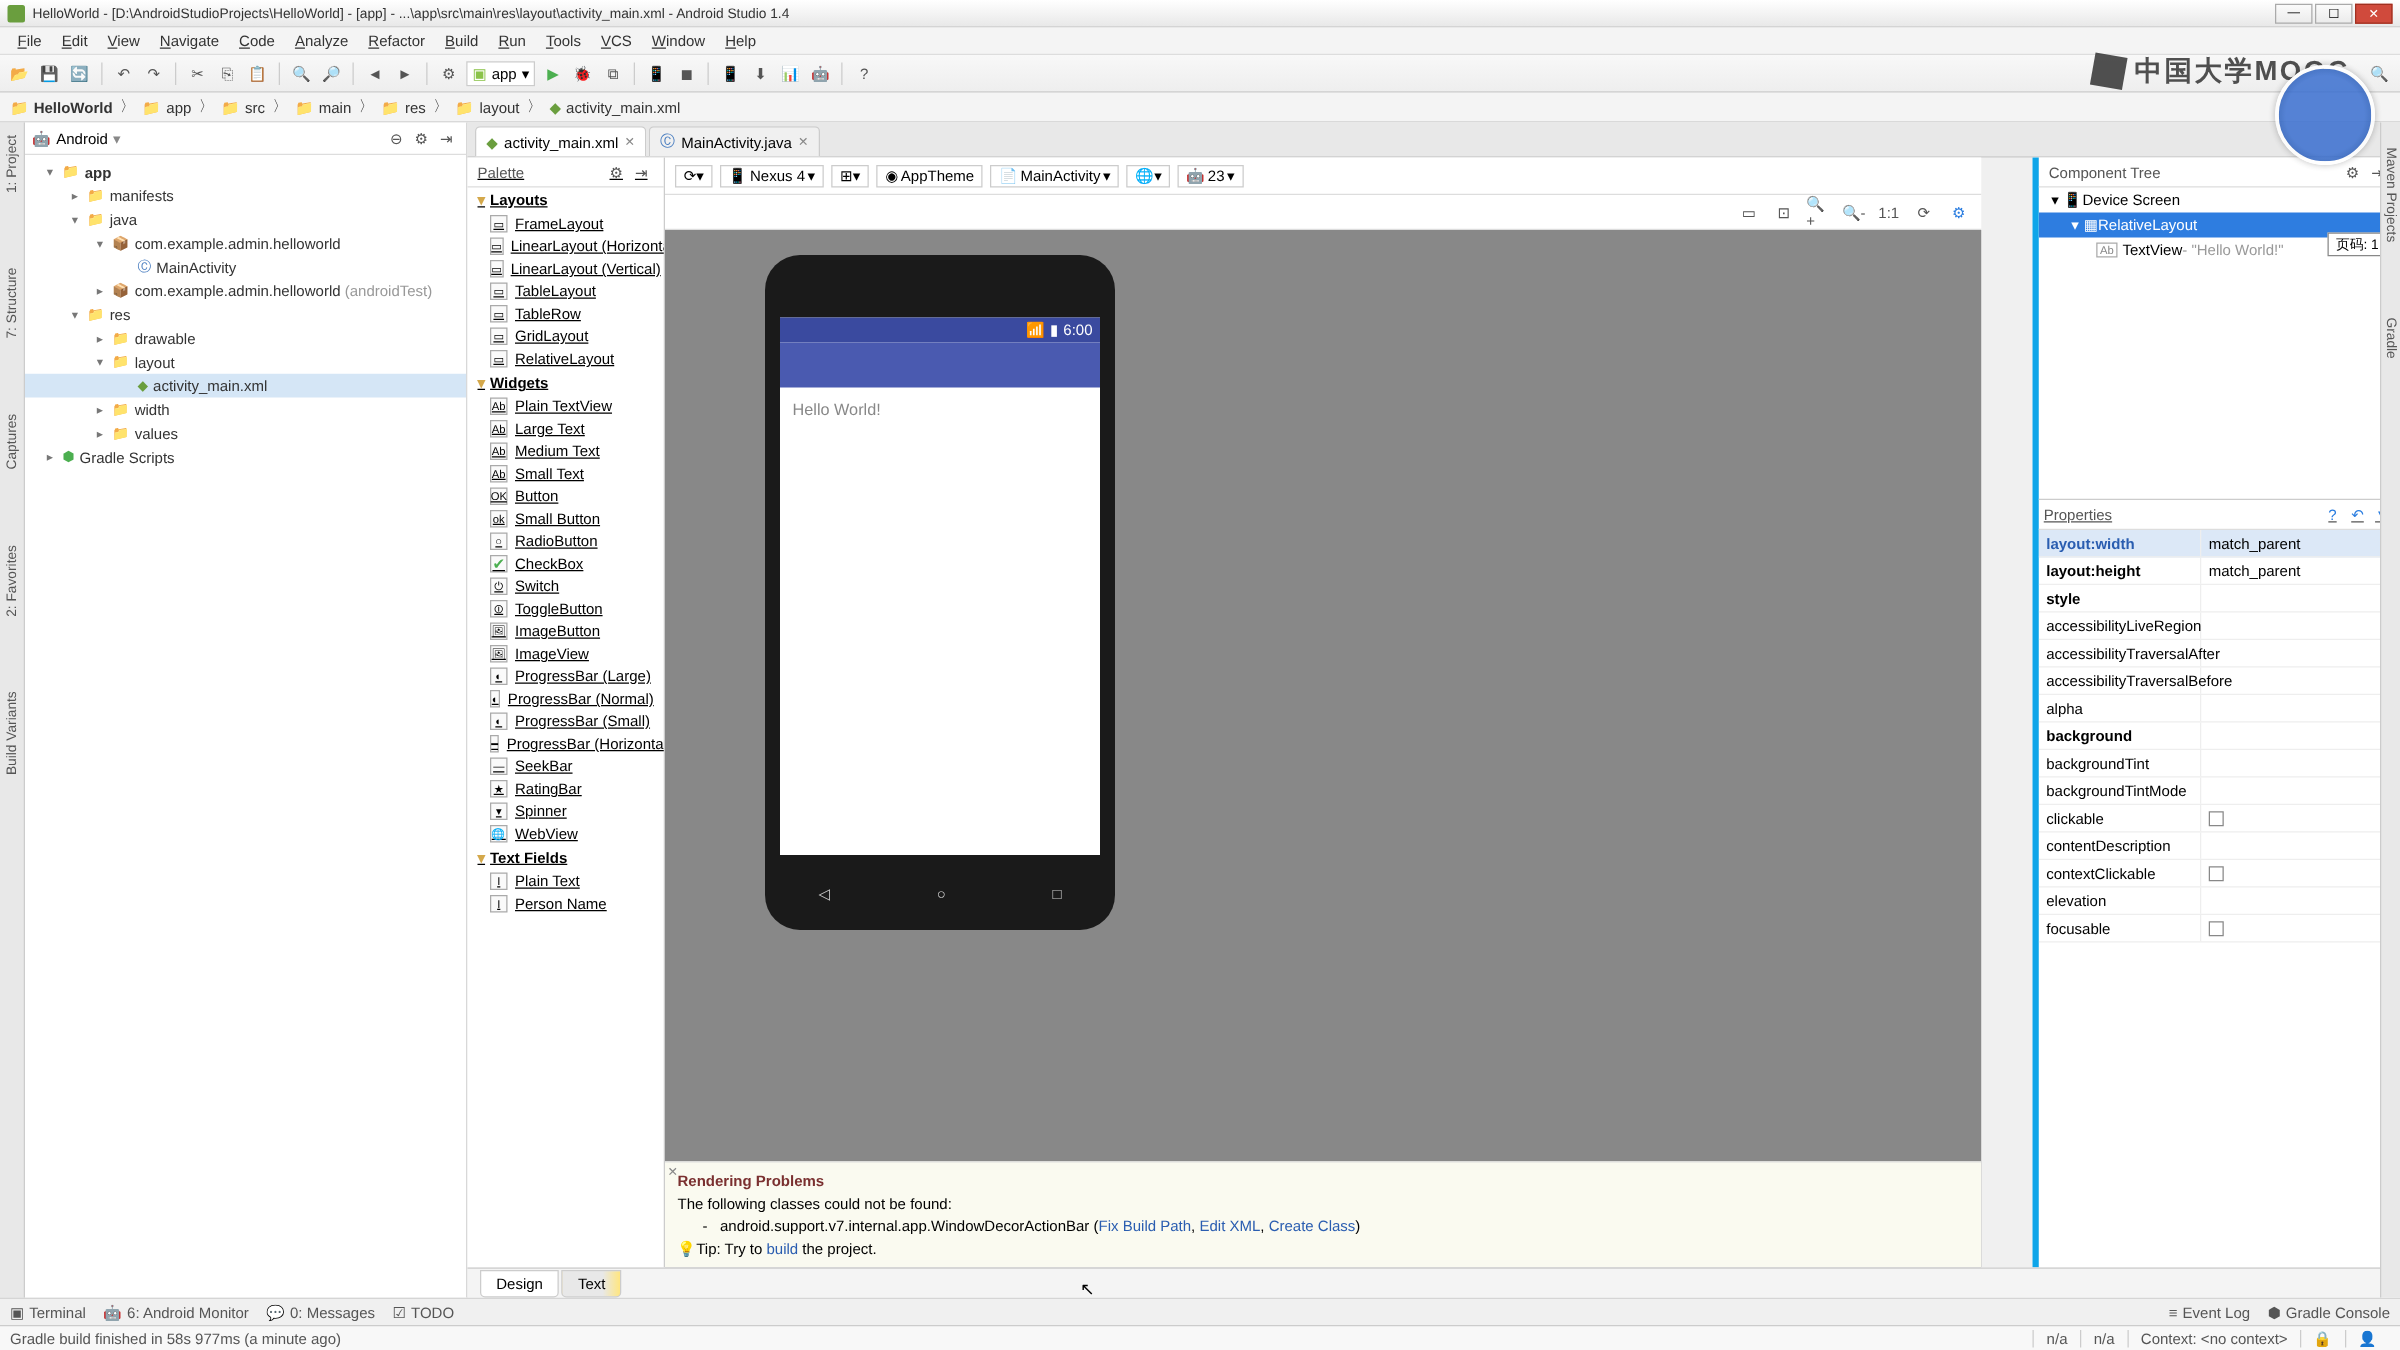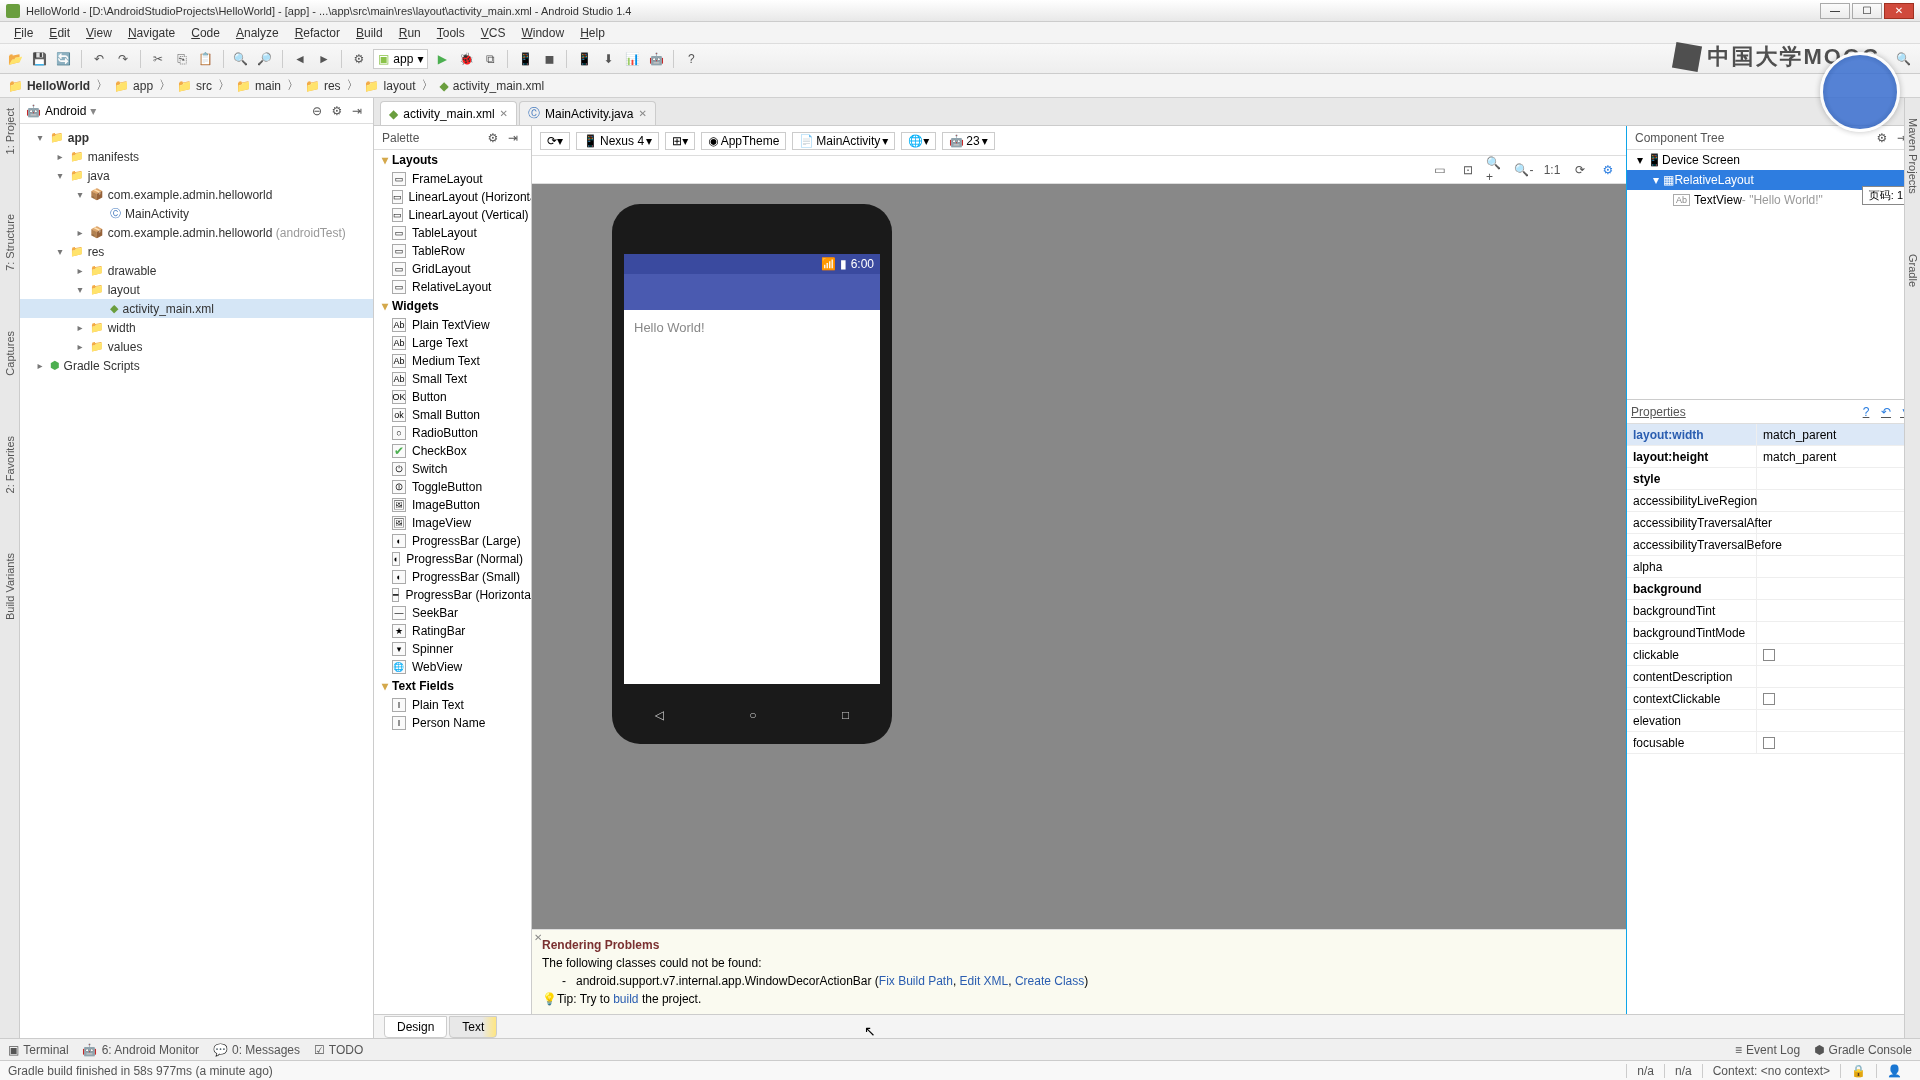--- a/index.html
+++ b/index.html
@@ -43,21 +43,21 @@
 .dimmed { color: #999; }
 
 .editor-area { flex: 1; display: flex; flex-direction: column; background: #f0f0f0; }
 .editor-tabs { height: 28px; background: #e8e8e8; border-bottom: 1px solid #ccc; display: flex; align-items: flex-end; padding-left: 6px; }
 .ed-tab { height: 24px; border: 1px solid #ccc; border-bottom: none; background: #fff; padding: 0 8px; display: inline-flex; align-items: center; gap: 5px; border-radius: 4px 4px 0 0; margin-right: 2px; font-size: 12px; }
 .ed-tab.inactive { background: #f0f0f0; }
 .ed-tab .x { color: #888; font-size: 10px; }
 
 .design-row { flex: 1; display: flex; }
 
-.palette { width: 158px; background: #fff; border-right: 1px solid #ccc; display: flex; flex-direction: column; }
+.palette { width: 158px; background: #fff; border-right: 1px solid #ccc; display: flex; flex-direction: column; text-decoration: underline; }
 .palette-header { height: 24px; border-bottom: 1px solid #ddd; display: flex; align-items: center; padding: 0 8px; color: #555; }
 .palette-header .spacer { flex: 1; }
 .palette-list { flex: 1; overflow-y: auto; overflow-x: hidden; }
 .pal-group { font-weight: bold; padding: 3px 8px; display: flex; align-items: center; gap: 4px; }
 .pal-item { padding: 2px 8px 2px 18px; display: flex; align-items: center; gap: 6px; white-space: nowrap; }
 .pal-ic { width: 14px; height: 14px; border: 1px solid #aaa; display: inline-flex; align-items: center; justify-content: center; font-size: 9px; background: #fafafa; }
 
 .canvas-area { flex: 1; display: flex; flex-direction: column; background: #fff; }
 .canvas-tb { height: 30px; border-bottom: 1px solid #ddd; display: flex; align-items: center; padding: 0 8px; gap: 6px; font-size: 11px; }
 .canvas-tb .combo { border: 1px solid #ccc; padding: 1px 6px; background: #fff; display: inline-flex; align-items: center; gap: 2px; }
@@ -69,21 +69,21 @@
 .app-bar { height: 36px; background: #4a5ab0; }
 .app-content { padding: 10px; font-size: 13px; color: #888; }
 .phone-nav { position: absolute; bottom: 22px; left: 0; right: 0; display: flex; justify-content: space-around; color: #ccc; font-size: 14px; }
 
 .render-problems { position: absolute; bottom: 0; left: 0; right: 0; background: #fafaf0; border-top: 1px solid #ddd; padding: 8px 10px; font-family: Consolas, monospace; font-size: 11px; }
 .render-problems .heading { color: #7a3030; font-weight: bold; }
 .render-problems .link { color: #2a5db0; }
 .render-problems .close-x { position: absolute; top: 2px; left: 2px; color: #888; cursor: pointer; font-size: 10px; }
 .render-problems .tip-ic { color: #e6c200; }
 
-.right-panels { width: 294px; background: #fff; border-left: 1px solid #0ea5e9; display: flex; flex-direction: column; }
+.right-panels { width: 294px; background: #fff; border-left: 5px solid #0ea5e9; display: flex; flex-direction: column; margin-left: 41px; }
 .comp-tree-hdr { height: 24px; border-bottom: 1px solid #ddd; display: flex; align-items: center; padding: 0 8px; color: #555; }
 .comp-tree-hdr .spacer { flex: 1; }
 .comp-tree { height: 250px; border-bottom: 1px solid #ccc; overflow: auto; position: relative; }
 .ct-row { display: flex; align-items: center; height: 20px; padding-left: 8px; font-size: 12px; }
 .ct-row.sel { background: #2e7de0; color: #fff; }
 .page-num { position: absolute; top: 36px; right: 10px; background: #fff; border: 1px solid #888; padding: 1px 6px; font-size: 11px; }
 
 .props-hdr { height: 24px; border-bottom: 1px solid #ddd; display: flex; align-items: center; padding: 0 4px; color: #555; text-decoration: underline; }
 .props-hdr .spacer { flex: 1; }
 .props-table { flex: 1; overflow: auto; }

